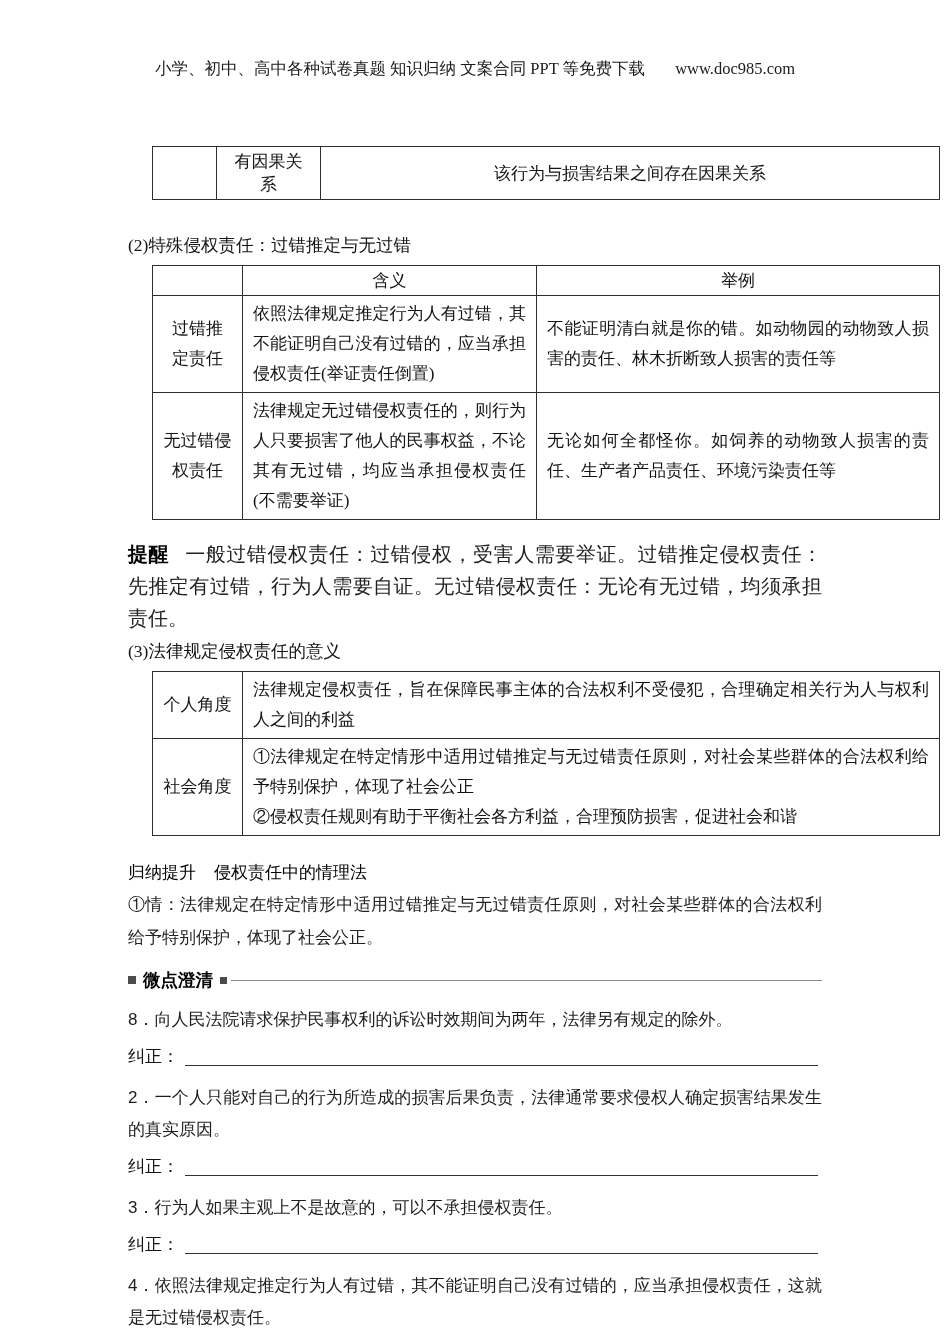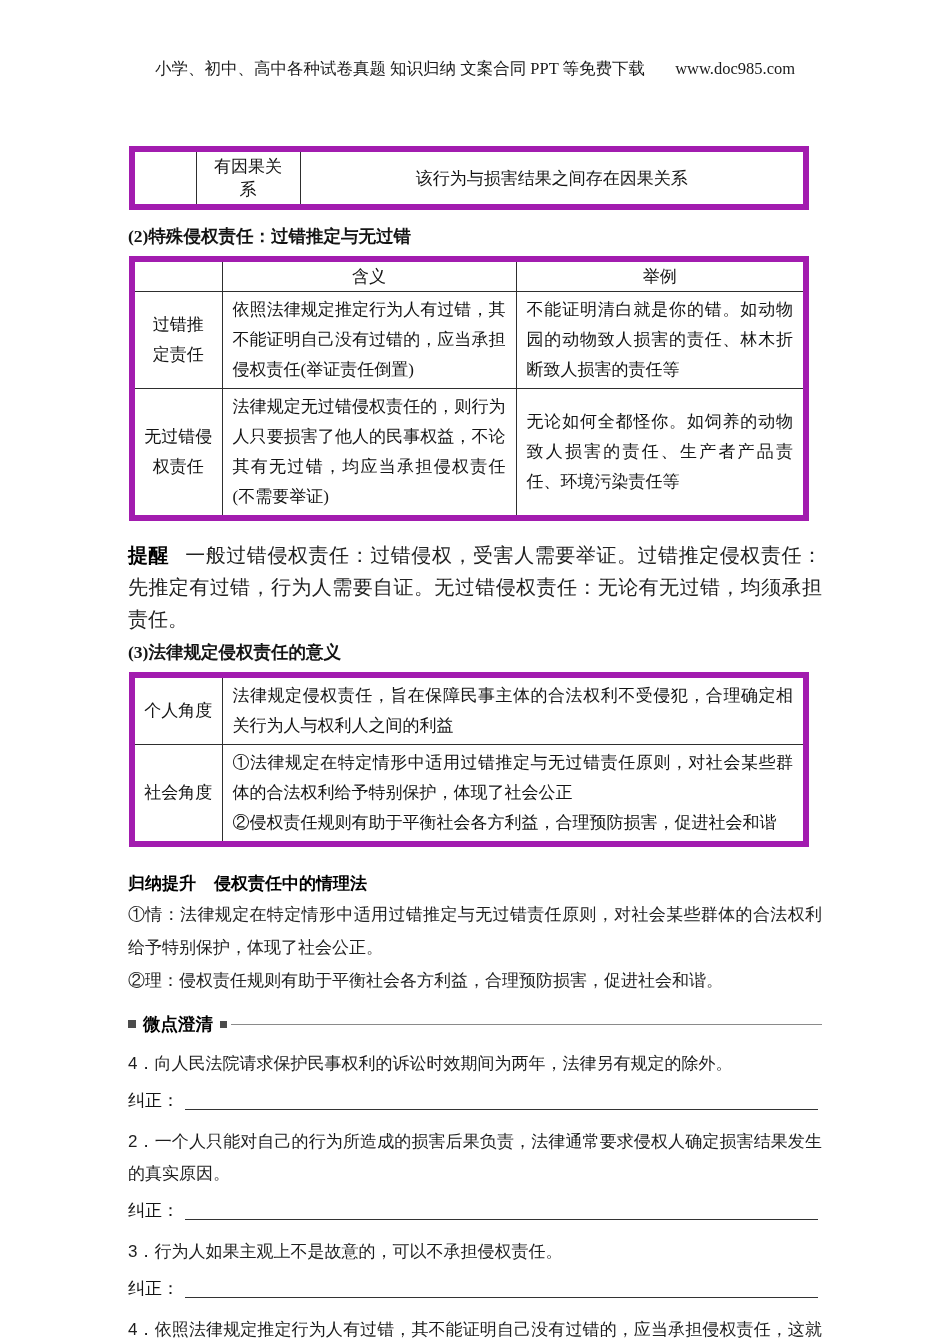--- a/index.html
+++ b/index.html
@@ -21,23 +21,23 @@
     font-size: 16.5px;
     color: #1b1b1b;
     white-space: nowrap;
   }
   .site-header .url { margin-left: 26px; }
 
   
   table.tbl {
     border-collapse: collapse;
     table-layout: fixed;
-    width: 680px;
-    margin-left: 1px;
-    border: 6px solid #a21caf;
+    width: 788px;
+    margin-left: 24px;
+    border: 1px solid #a21caf;
   }
   table.tbl td, table.tbl th {
     border: 1px solid #2e2e2e;
     font-size: 17px;
     font-weight: normal;
     vertical-align: middle;
     padding: 3px 10px;
   }
   table.tbl .c { text-align: center; }
   table.tbl .body-cell {
@@ -51,48 +51,47 @@
     padding: 3px 4px;
   }
   .tbl-causation { margin-top: 66px; }
   .tbl-causation td { height: 26px; }
   .tbl-liability { margin-top: 7px; }
   .tbl-liability th { height: 22px; }
   .tbl-significance { margin-top: 7px; }
 
   
   .sub-heading {
-    margin: 13px 0 0 0;
+    margin: 32px 0 0 0;
     font-size: 17.5px;
     line-height: 26px;
-    font-weight: bold;
   }
   .sub-heading.tight { margin-top: 4px; }
 
   .reminder {
     margin-top: 18px;
     font-family: "Liberation Sans", "DejaVu Sans", sans-serif;
     font-size: 20px;
     line-height: 32px;
     text-align: justify;
     color: #222;
   }
   .reminder .lead { font-weight: bold; color: #000; margin-right: 16px; }
 
   .summary { margin-top: 22px; }
   .summary-head {
     font-family: "Liberation Sans", "DejaVu Sans", sans-serif;
-    font-weight: bold;
+    font-weight: normal;
     font-size: 17px;
     line-height: 30px;
     color: #000;
   }
   .summary-head .title { margin-left: 18px; }
   .summary-point {
-    font-family: Liberation Mono, monospace;
+    font-family: Liberation Serif, serif;
     font-size: 17px;
     line-height: 33px;
     text-align: justify;
     color: #222;
   }
 
   
   .clarify-divider {
     margin-top: 14px;
     display: flex;
@@ -219,31 +218,30 @@
       </td>
     </tr>
   </tbody>
     </table>
 
   <div class="summary">
     <div class="summary-head">
       <span>归纳提升</span><span class="title">侵权责任中的情理法</span>
     </div>
     <div class="summary-point">①情：法律规定在特定情形中适用过错推定与无过错责任原则，对社会某些群体的合法权利给予特别保护，体现了社会公正。</div>
-    <div class="summary-point">②理：侵权责任规则有助于平衡社会各方利益，合理预防损害，促进社会和谐。</div>
   </div>
 
   <div class="clarify-divider">
     <span class="sq"></span>
     <span class="clarify-heading">微点澄清</span>
     <span class="sq small"></span>
     <span class="rule"></span>
   </div>
 
-  <div class="clarify-item">4．向人民法院请求保护民事权利的诉讼时效期间为两年，法律另有规定的除外。</div>
+  <div class="clarify-item">8．向人民法院请求保护民事权利的诉讼时效期间为两年，法律另有规定的除外。</div>
   <div class="correction">
     <span>纠正：</span>
     <span class="blank"></span>
   </div>
 
   <div class="clarify-item">2．一个人只能对自己的行为所造成的损害后果负责，法律通常要求侵权人确定损害结果发生的真实原因。</div>
   <div class="correction">
     <span>纠正：</span>
     <span class="blank"></span>
   </div>

